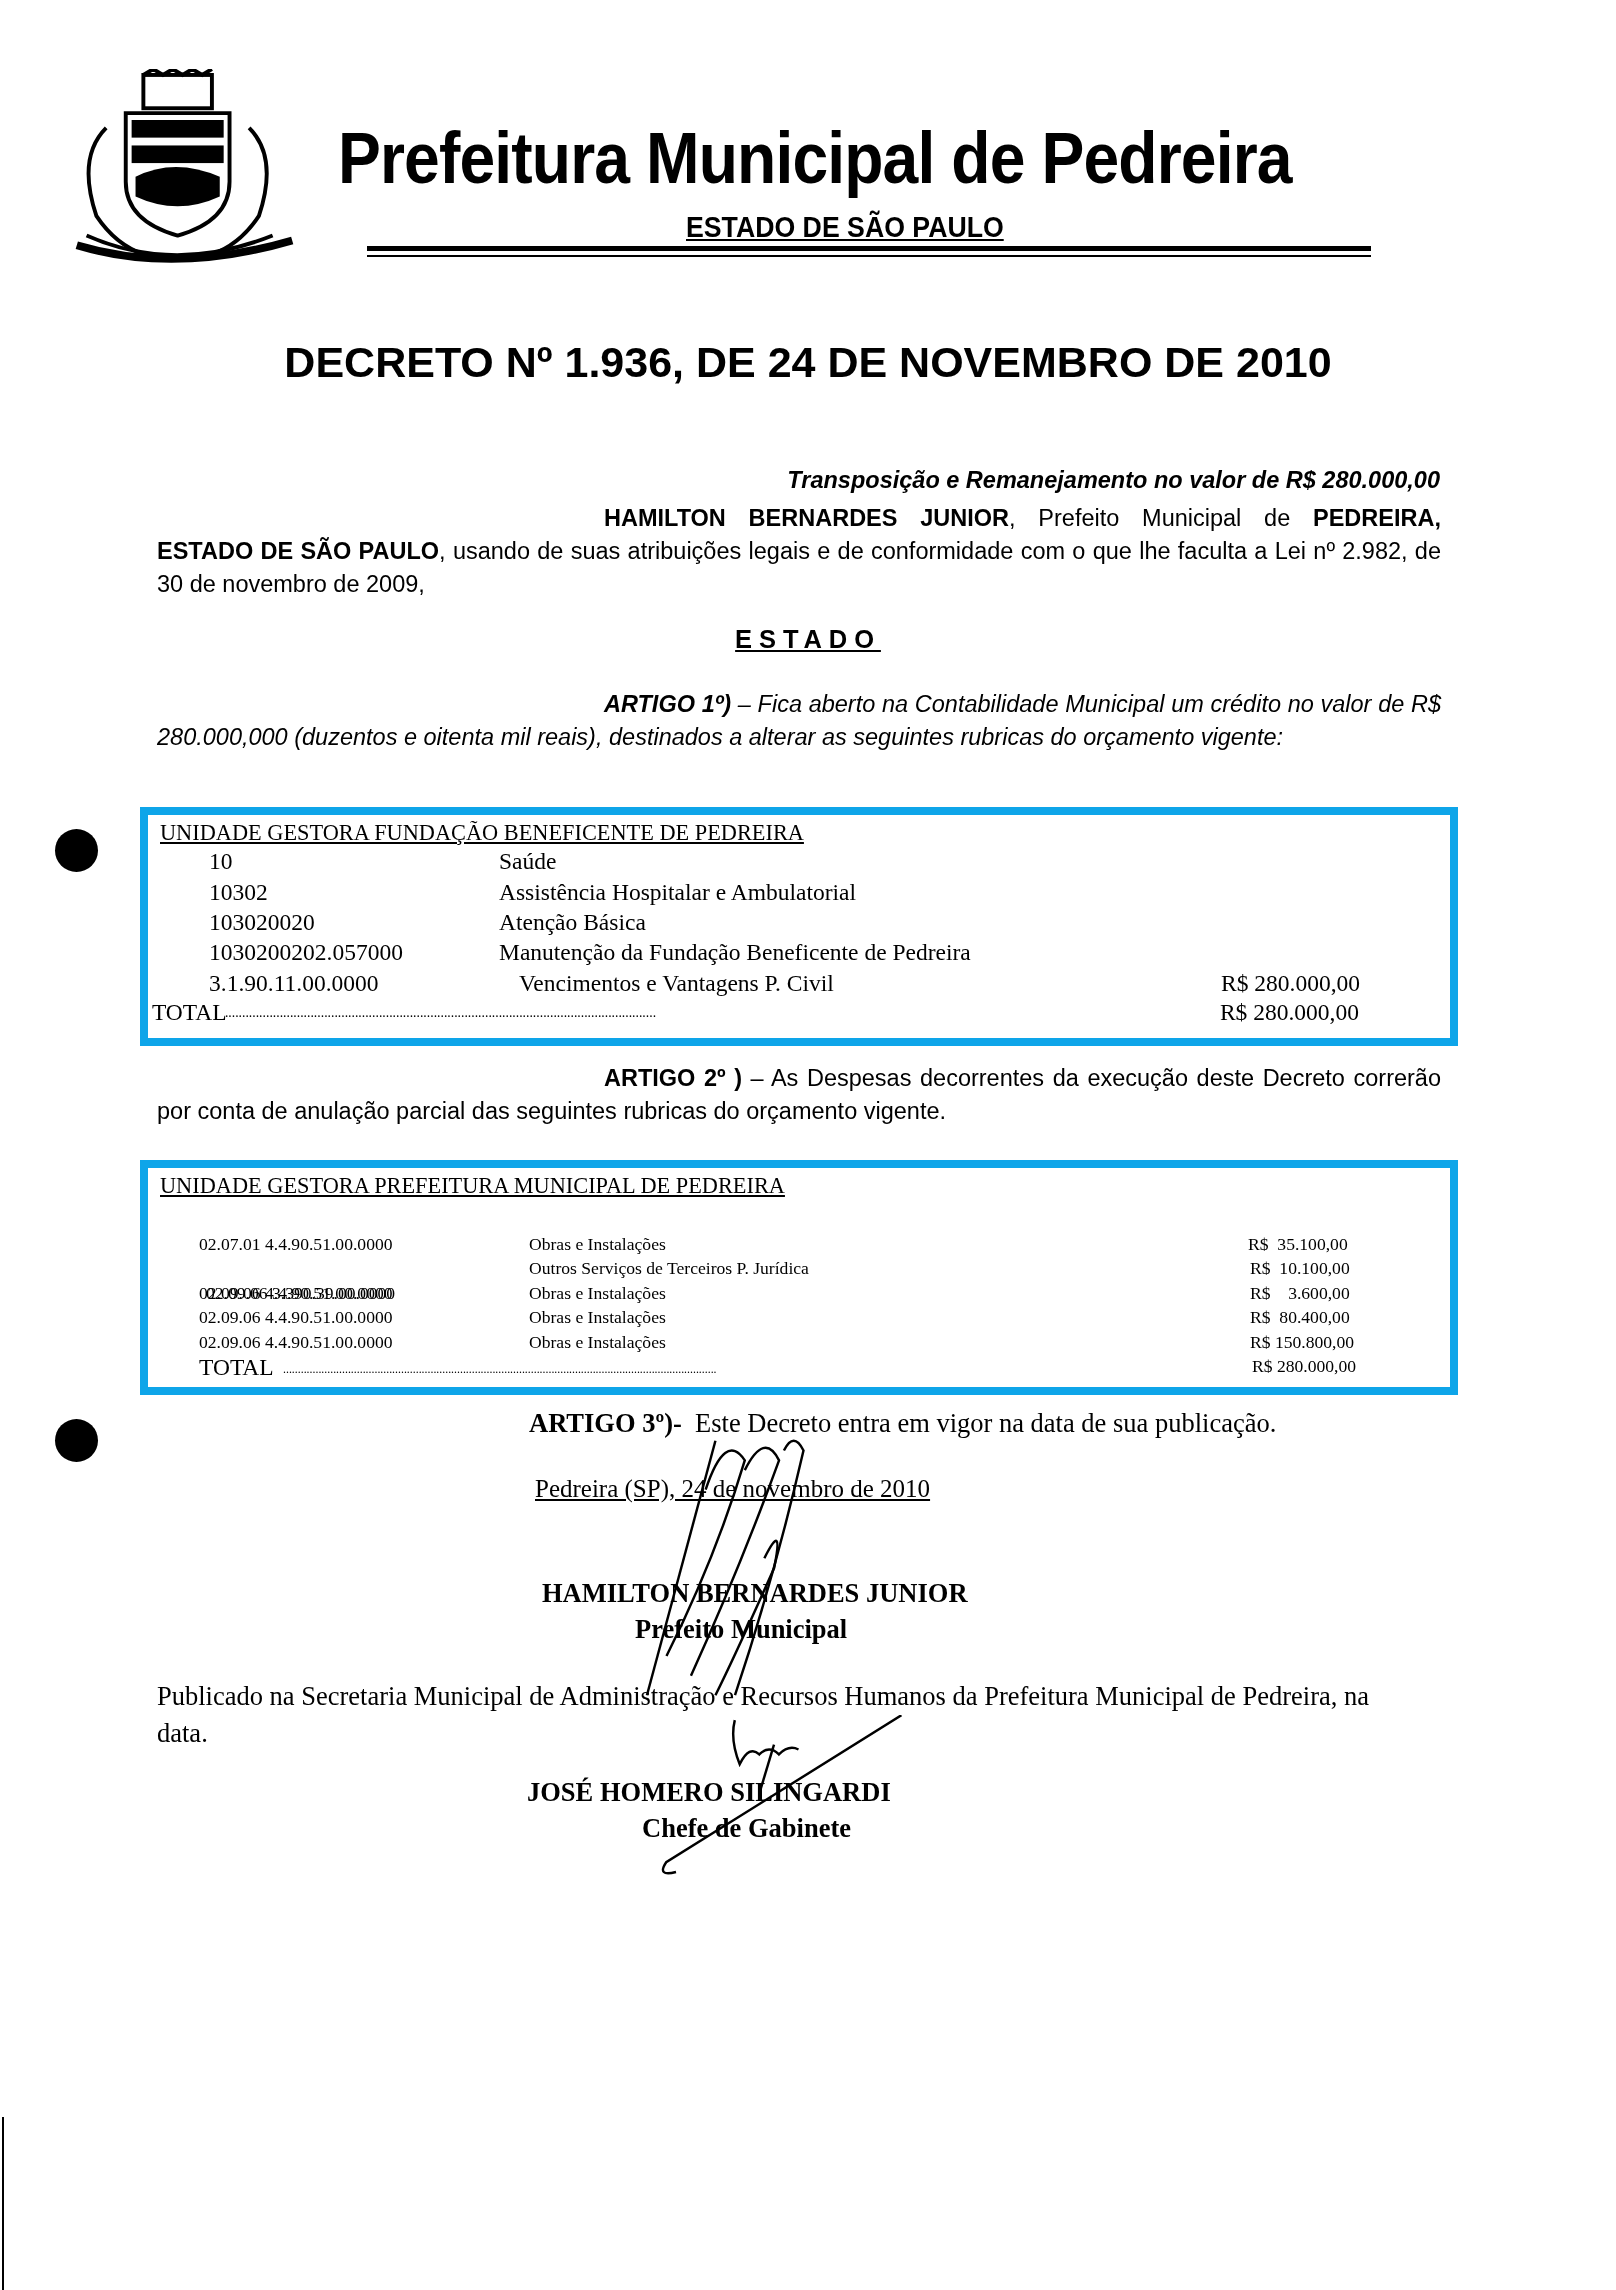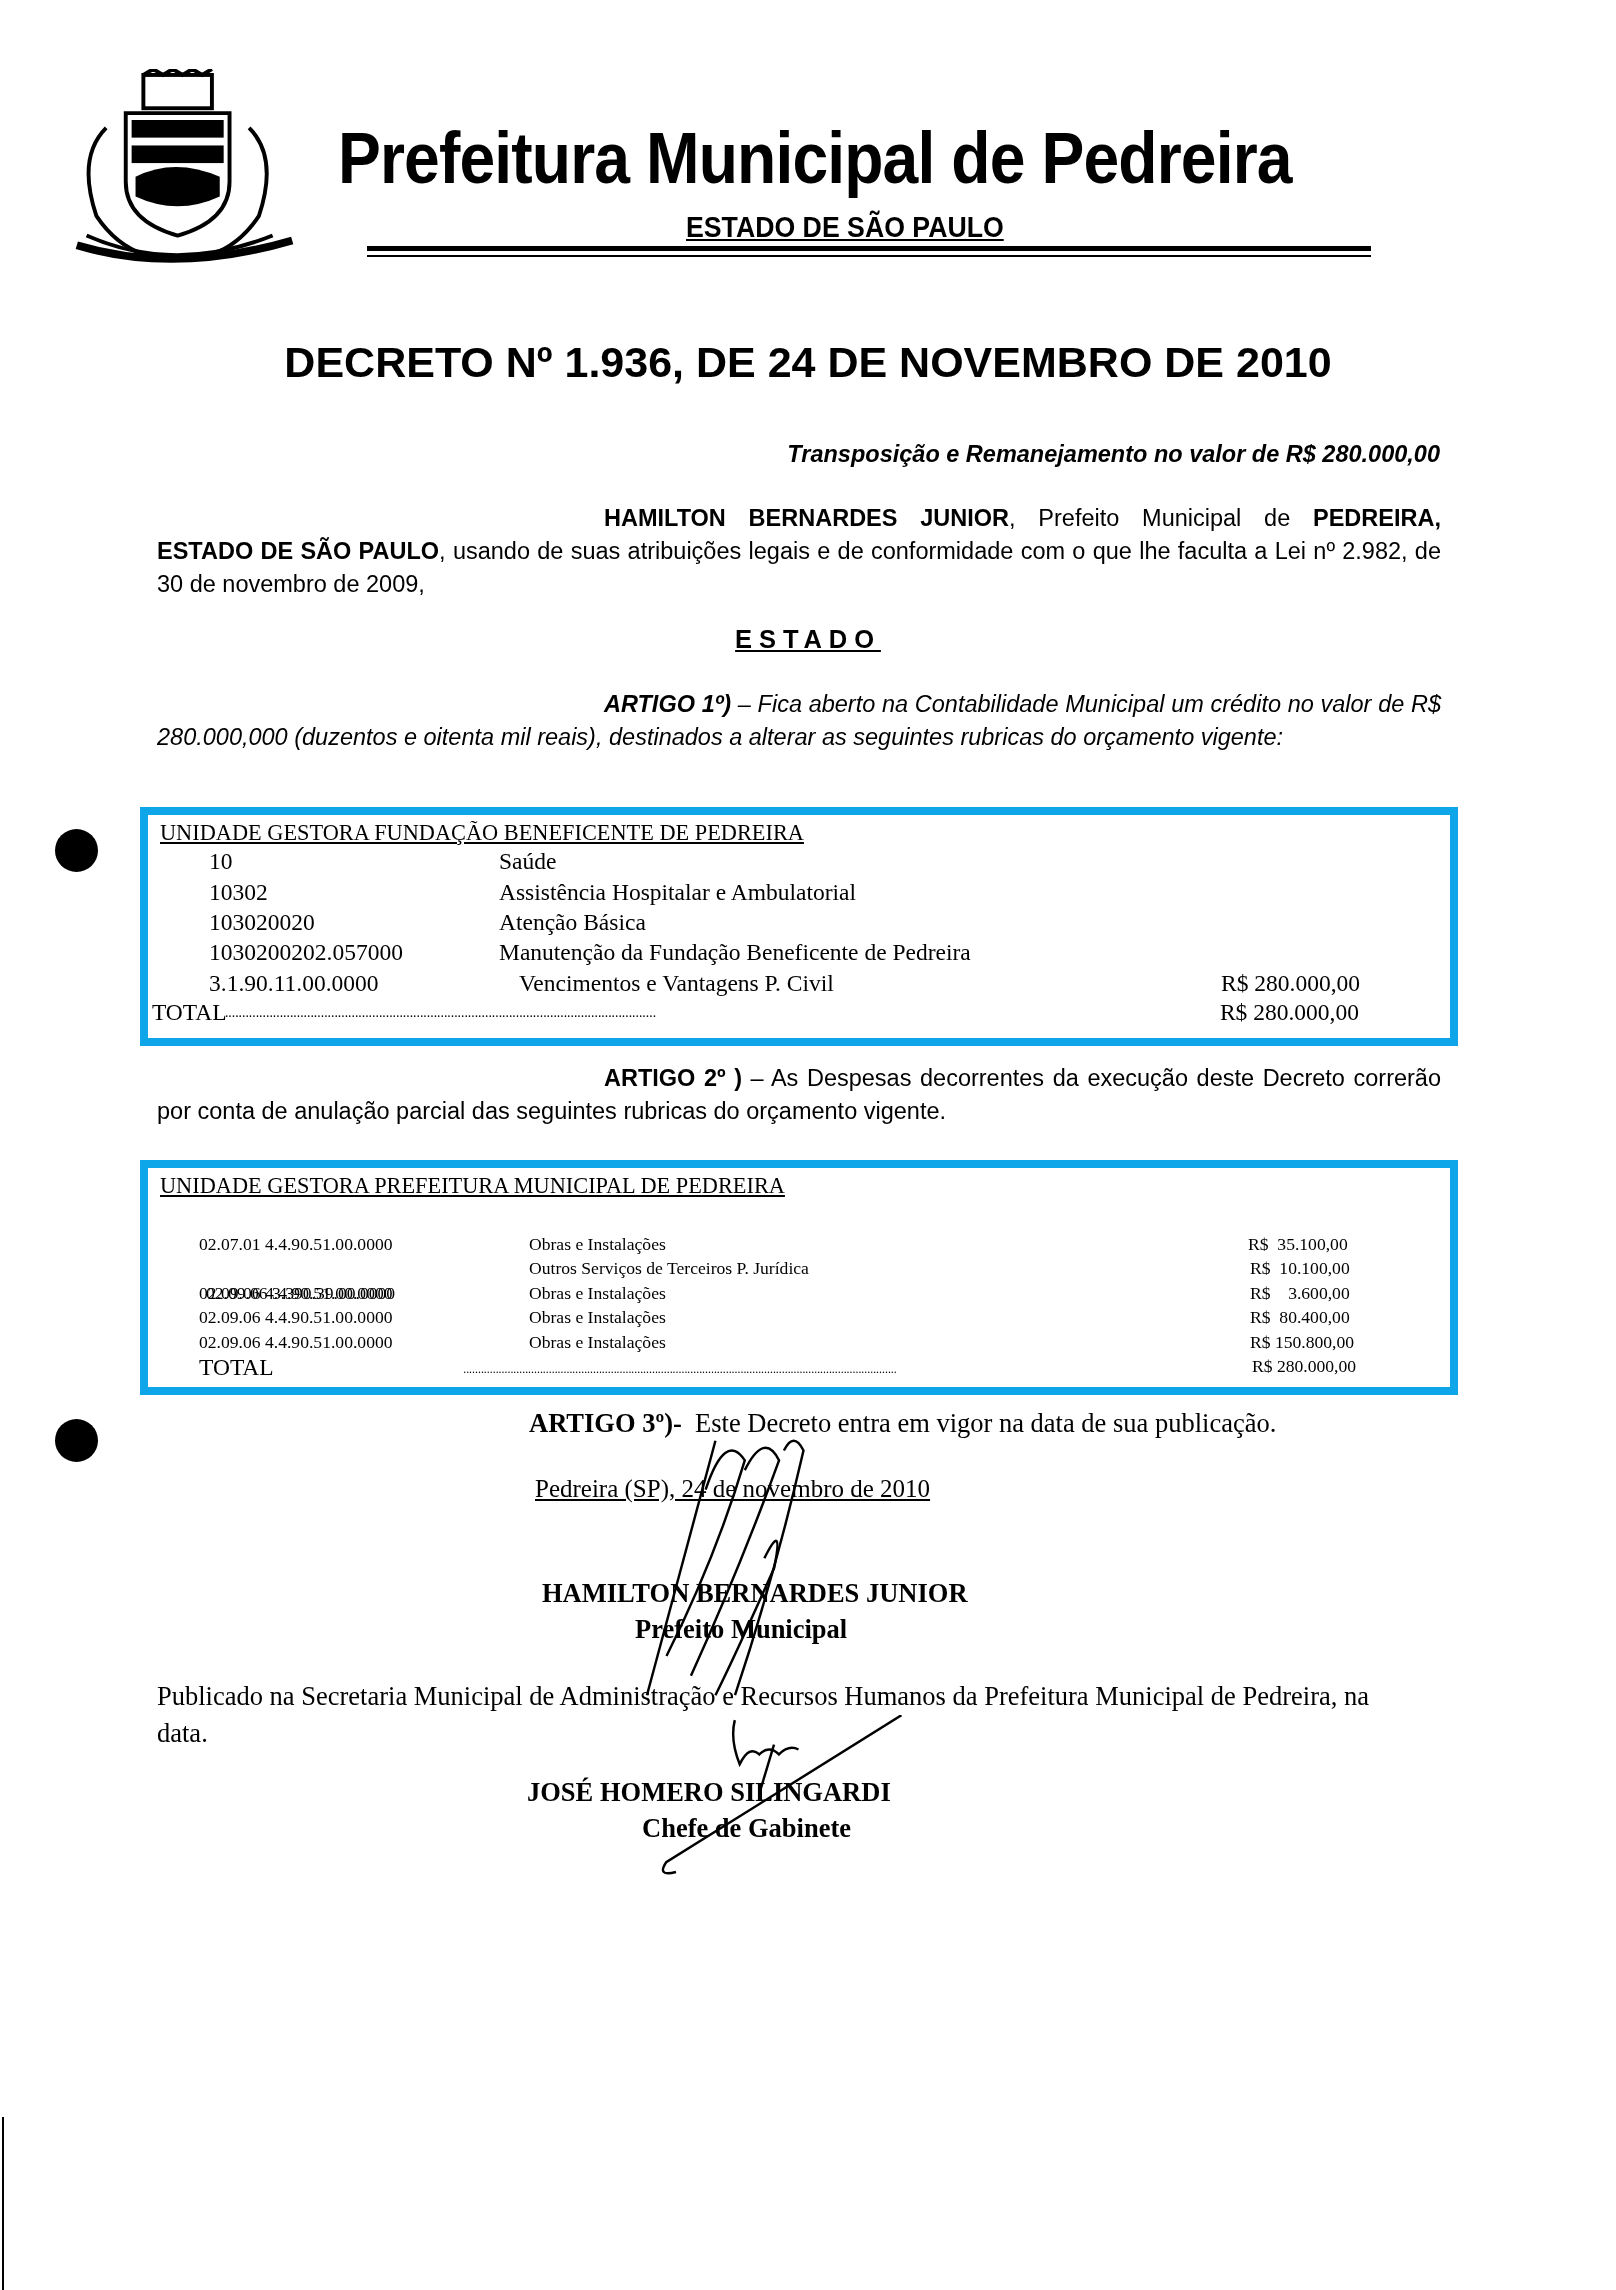--- a/index.html
+++ b/index.html
@@ -9,30 +9,30 @@
   .serif { font-family: "Liberation Serif", "DejaVu Serif", serif; }
 
   
   .crest { left: 67px; top: 69px; width: 235px; height: 196px; }
   .org-title { left: 338px; top: 116px; font-size: 73px; font-weight: bold; letter-spacing: -1px; transform: scaleX(0.88); transform-origin: left top; white-space: nowrap; }
   .state { left: 686px; top: 211px; font-size: 29px; font-weight: bold; transform: scaleX(0.92); transform-origin: left top; white-space: nowrap; text-decoration: underline; }
   .rule1 { left: 367px; top: 246px; width: 1004px; height: 4.9px; background: #000; }
   .rule2 { left: 367px; top: 255px; width: 1004px; height: 2px; background: #000; }
 
   .decree-title { left: 0; width: 1616px; text-align: center; top: 338px; font-size: 43px; font-weight: bold; white-space: nowrap; }
-  .subtitle { right: 176px; top: 441px; font-size: 23.5px; font-weight: bold; font-style: italic; white-space: nowrap; }
+  .subtitle { right: 176px; top: 467px; font-size: 23.5px; font-weight: bold; font-style: italic; white-space: nowrap; }
 
   .para { left: 157px; width: 1284px; font-size: 23.5px; line-height: 33px; text-align: justify; }
   .indent { padding-left: 447px; display: inline; }
   .decreta { left: 0; width: 1616px; text-align: center; top: 625px; font-size: 25.5px; font-weight: bold; letter-spacing: 6.9px; text-decoration: underline; }
 
   
   .tbox { border: 8px solid #0ea5e9; }
   .t1 { left: 140px; top: 807px; width: 1302px; height: 223px; }
-  .t2 { left: 140px; top: 1160px; width: 1302px; height: 219px; text-align: center; }
+  .t2 { left: 140px; top: 1160px; width: 1302px; height: 219px; }
   .thead { position: absolute; left: 11.8px; font-size: 23.5px; text-decoration: underline; white-space: nowrap; transform: scaleX(0.95); transform-origin: left top;}
   .row { position: absolute; white-space: nowrap; }
   .t1 .row { font-size: 23.5px; }
   .t2 .row { font-size: 17.6px; }
   .dots { overflow: hidden; white-space: nowrap; letter-spacing: 0px; }
 
   .art3 { left: 529px; top: 1408px; font-size: 26.5px; white-space: nowrap; }
   .date { left: 535px; top: 1475px; font-size: 25px; white-space: nowrap; text-decoration: underline; }
   .sig-name { left: 542px; top: 1578px; font-size: 26.5px; font-weight: bold; white-space: nowrap; }
   .sig-role { left: 635px; top: 1614px; font-size: 26.5px; font-weight: bold; white-space: nowrap; }

